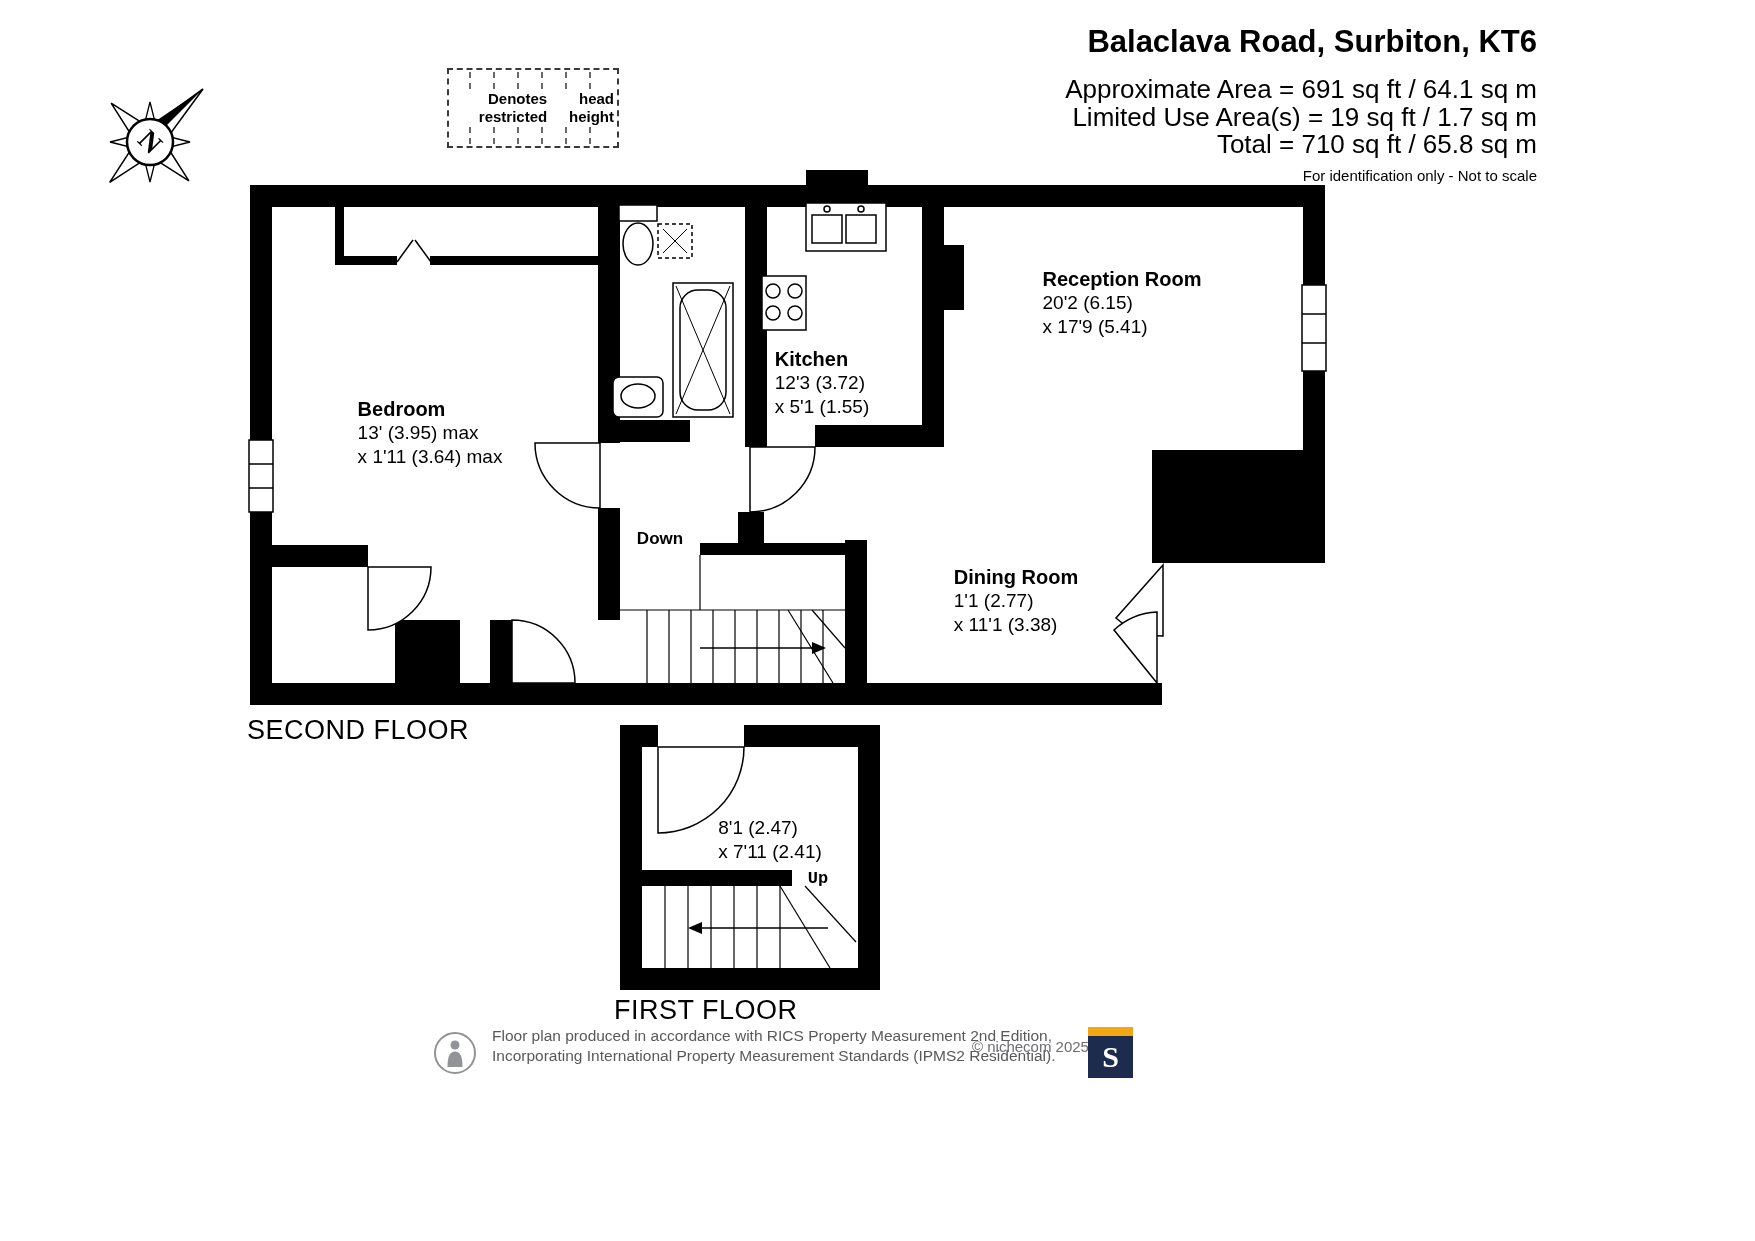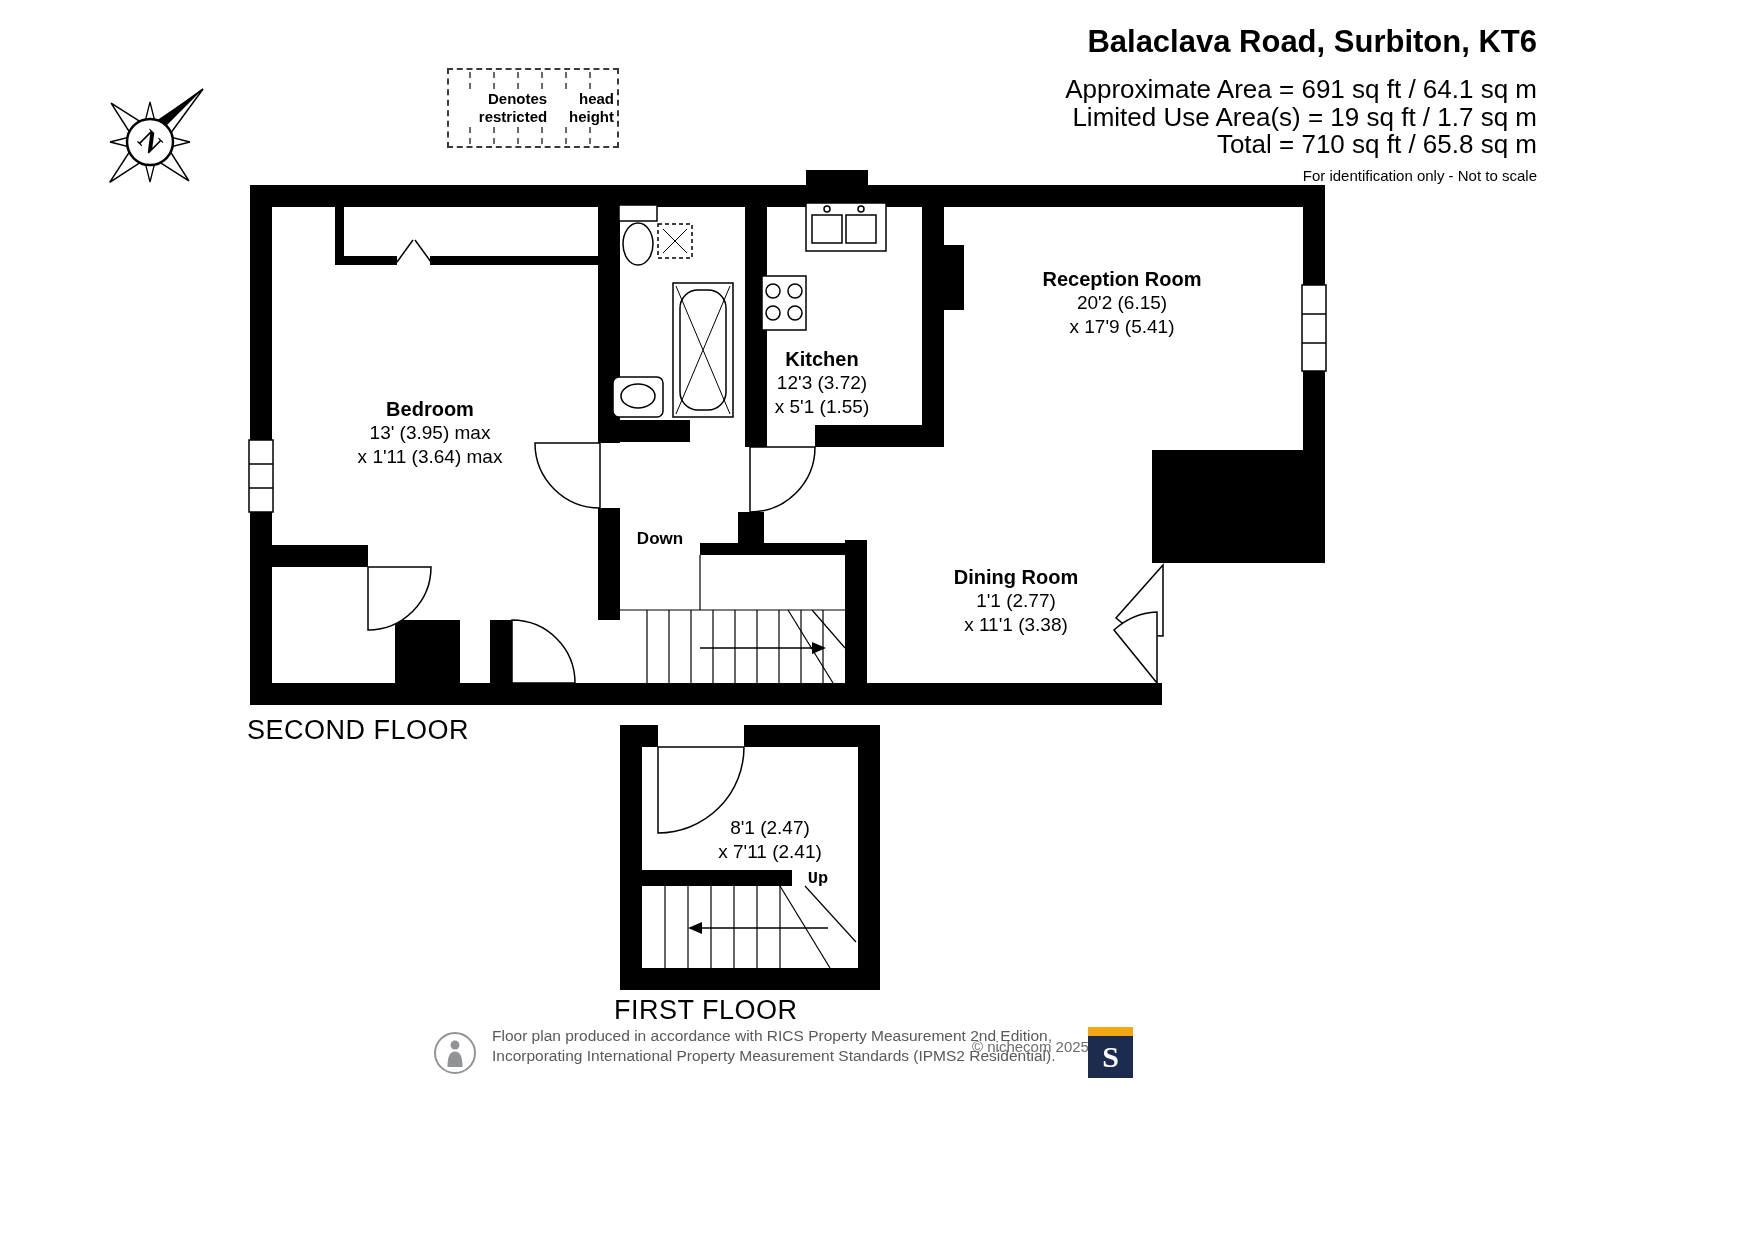--- a/index.html
+++ b/index.html
@@ -15,21 +15,21 @@
   .header .area{font-size:26px;line-height:27.5px;white-space:nowrap;}
   .header .disclaimer{font-size:15px;margin-top:8px;white-space:nowrap;}
 
   
   .legend{position:absolute;left:447px;top:68px;width:172px;height:80px;border:2px dashed #3a3a3a;}
   .legend .hatch{position:absolute;inset:0;}
   .legend .text{position:absolute;inset:0;display:flex;flex-direction:row;align-items:center;justify-content:center;font-weight:bold;font-size:15px;line-height:18px;text-align:right;}
   .legend .text span{background:#fff;padding:0 3px;}
 
   
-  .room-label{position:absolute;transform:translateX(-50%);text-align:center;white-space:nowrap;font-size:19px;line-height:24px;}
+  .room-label{position:absolute;transform:translateX(-50%);text-align:left;white-space:nowrap;font-size:19px;line-height:24px;}
   .room-label .room-name{font-weight:bold;font-size:20px;}
   .stair-label{position:absolute;transform:translateX(-50%);font-weight:bold;font-size:17px;white-space:nowrap;}
   .floor-title{position:absolute;font-weight:normal;font-size:27px;letter-spacing:0.5px;white-space:nowrap;}
 
   
   .footer{position:absolute;left:432px;top:1026px;display:flex;align-items:flex-start;}
   .footer .ftext{margin-left:14px;font-size:15.5px;line-height:19.5px;color:#58595b;}
   .footer .ref{margin-left:18px;}
   .copyright{position:absolute;left:972px;top:1038px;font-size:15px;color:#6d6e71;white-space:nowrap;}
   .logo{position:absolute;left:1088px;top:1027px;width:45px;height:51px;background:#1d2b4f;}

